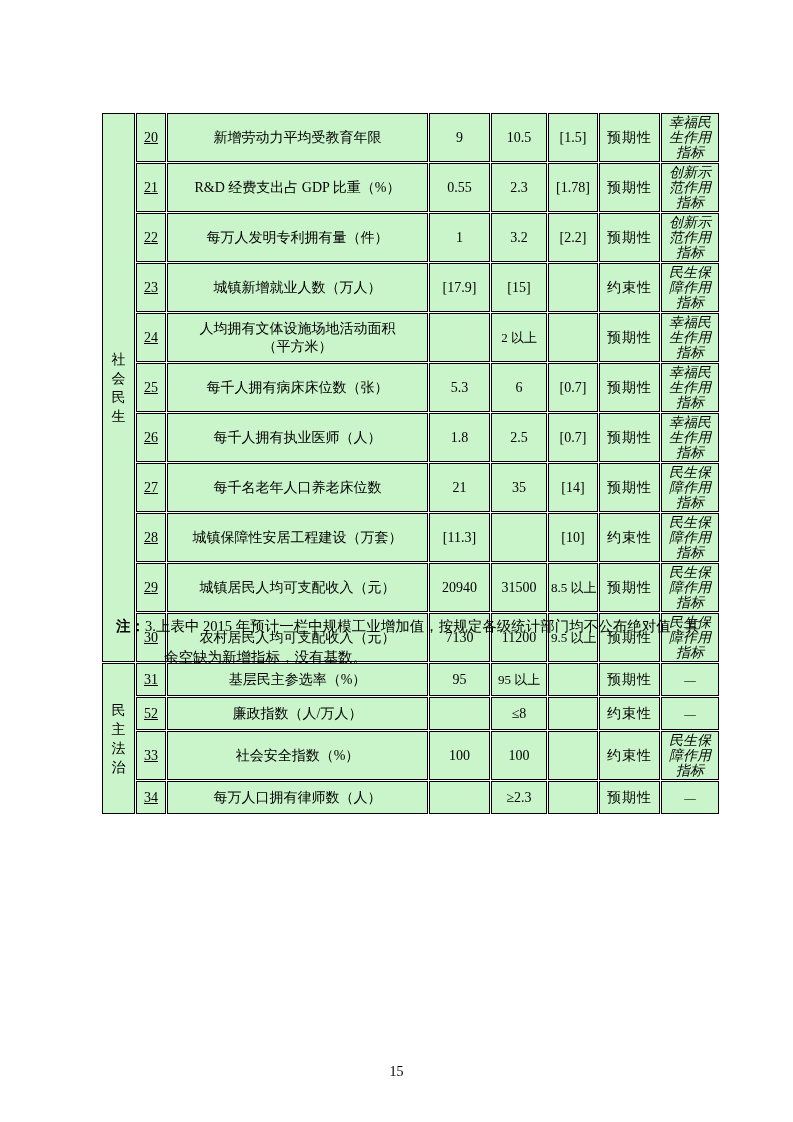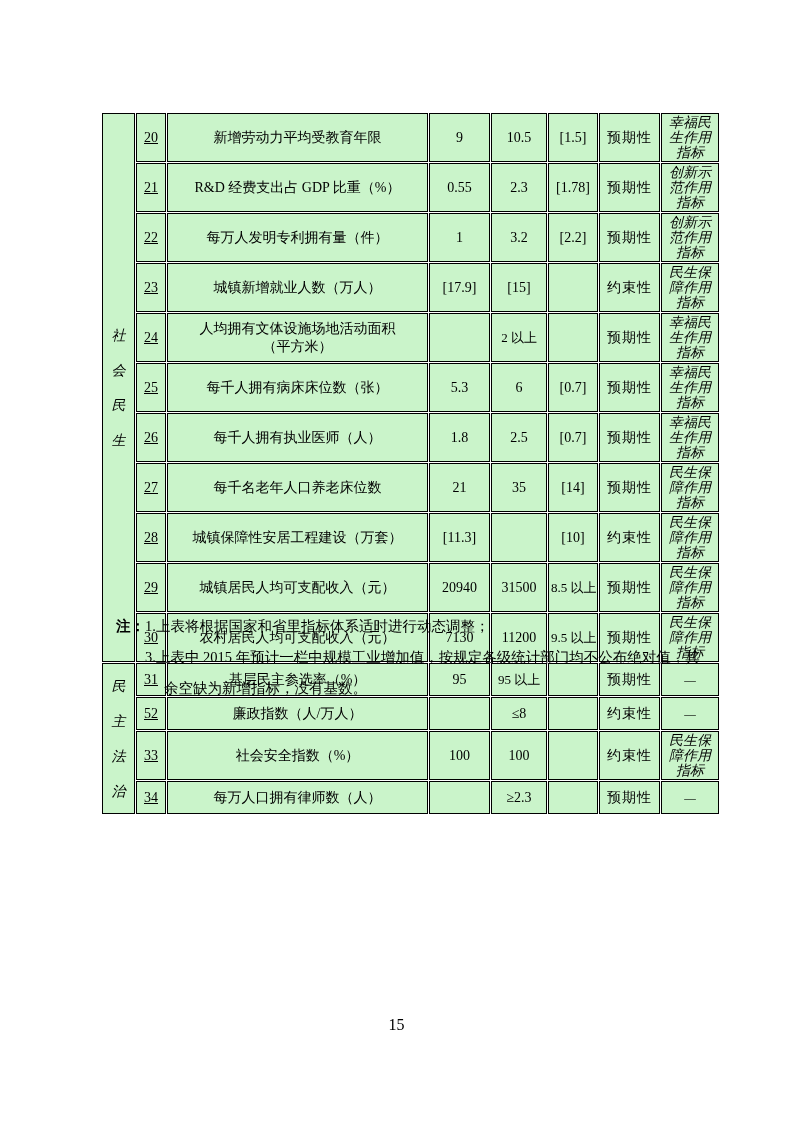--- a/index.html
+++ b/index.html
@@ -28,23 +28,22 @@
     text-align: center;
     vertical-align: middle;
     height: 29px;
     padding: 1px 2px;
     font-size: 14px;
     overflow: hidden;
   }
   .cat {
     padding: 0 6px;
     word-break: break-all;
-    line-height: 35px;
-    font-size: 14px;
-    font-style: italic;
+    line-height: 19px;
+    font-size: 14px;
   }
   .no-cell { font-size: 14px; text-decoration: underline; }
   .ind-cell {
     text-align: left;
     padding-left: 9px;
     padding-right: 4px;
     white-space: pre-line;
     line-height: 18px;
     font-size: 14px;
   }
@@ -76,25 +75,25 @@
   .notes-list { flex: 1; }
   .note {
     margin: 0;
     padding-left: 19px;
     text-indent: -19px;
     line-height: 31px;
   }
   
   .page-number {
     position: absolute;
-    top: 1016px;
+    top: 1064px;
     left: 0;
     width: 100%;
     text-align: center;
-    font-size: 16px;
+    font-size: 14px;
   }
 </style>
 </head>
 <body>
 
 <div class="page">
 
   <table class="ind-table">
     <colgroup>
       <col style="width:33px">
@@ -244,20 +243,19 @@
           <td class="val-cell"></td>
           <td class="type-cell">预期性</td>
           <td class="role-cell dash">—</td>
         </tr>
       </tbody>
   </table>
 
   <div class="notes">
     <span class="notes-label">注：</span>
     <div class="notes-list">
-      <p class="note">1.上表将根据国家和省里指标体系适时进行动态调整；</p>
       <p class="note">3.上表中 2015 年预计一栏中规模工业增加值，按规定各级统计部门均不公布绝对值，其余空缺为新增指标，没有基数。</p>
     </div>
   </div>
 
   <div class="page-number">15</div>
 
 </div>
 
 </body></html>

